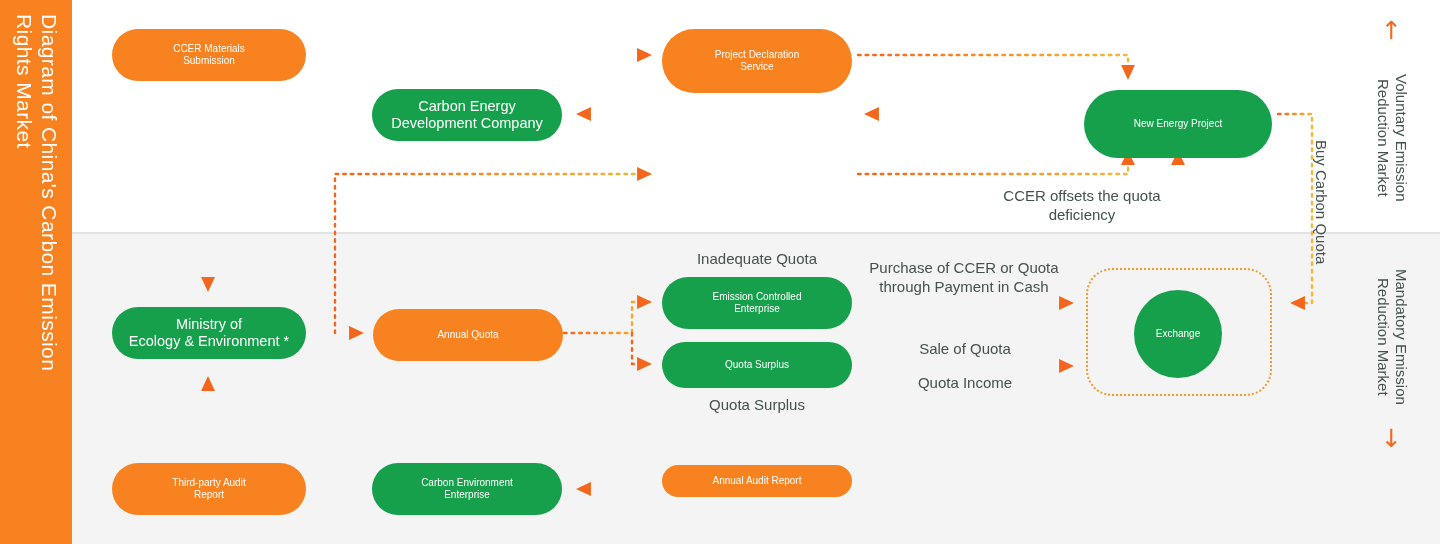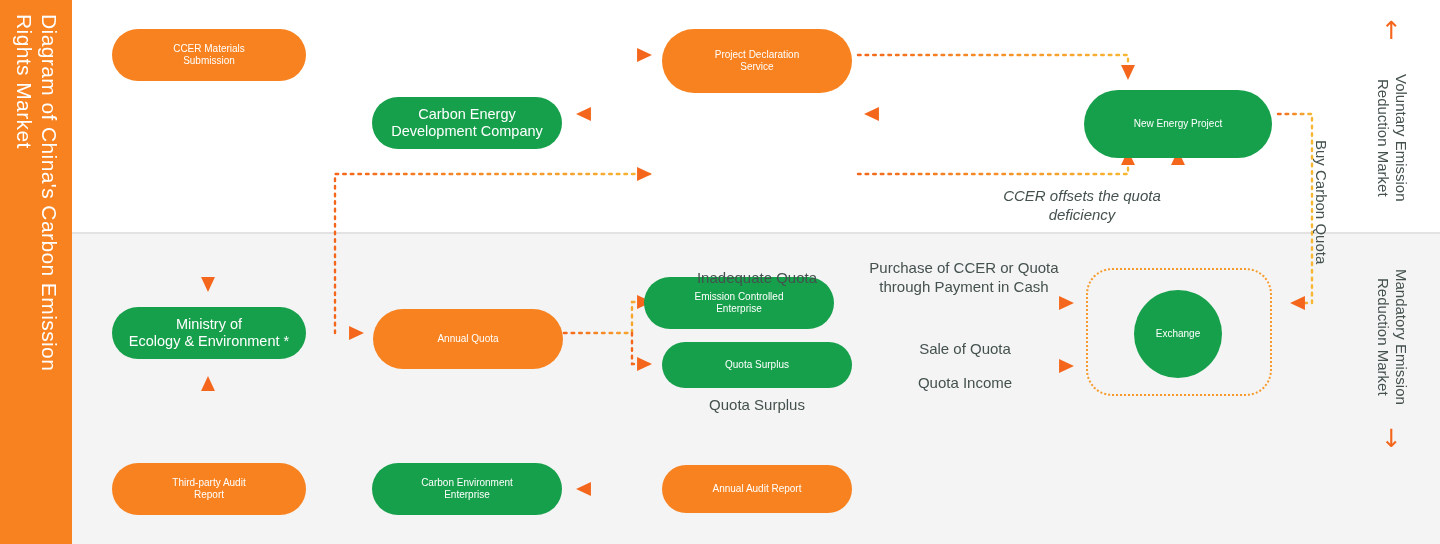--- a/index.html
+++ b/index.html
@@ -131,54 +131,54 @@
   </svg>
 
   <div class="exbox" style="left:1086px;top:268px;width:186px;height:128px;"></div>
 
   <div class="node orange" style="left:112px;top:29px;width:194px;height:52px;">CCER Materials
 Submission</div>
 
   <div class="node orange" style="left:662px;top:29px;width:190px;height:64px;">Project Declaration
 Service</div>
 
-  <div class="node green" style="left:372px;top:89px;width:190px;height:52px;font-size:14.5px;margin-top:8px;">Carbon Energy
+  <div class="node green" style="left:372px;top:89px;width:190px;height:52px;font-size:14.5px;">Carbon Energy
 Development Company</div>
 
 
 
   <div class="node green" style="left:1084px;top:90px;width:188px;height:68px;">New Energy Project</div>
 
   <div class="node green" style="left:112px;top:307px;width:194px;height:52px;font-size:14.5px;">Ministry of
 Ecology &amp; Environment *</div>
 
-  <div class="node orange" style="left:373px;top:309px;width:190px;height:60px;">Annual Quota</div>
+  <div class="node orange" style="left:373px;top:309px;width:190px;height:52px;">Annual Quota</div>
 
-  <div class="node green" style="left:644px;top:277px;width:190px;height:52px;">Emission Controlled
+  <div class="node green" style="left:662px;top:277px;width:190px;height:52px;">Emission Controlled
 Enterprise</div>
 
   <div class="node green" style="left:662px;top:342px;width:190px;height:46px;">Quota Surplus</div>
 
   <div class="node green circle" style="left:1134px;top:290px;width:88px;height:88px;">Exchange</div>
 
   <div class="node orange" style="left:112px;top:463px;width:194px;height:52px;">Third-party Audit
 Report</div>
 
   <div class="node green" style="left:372px;top:463px;width:190px;height:52px;">Carbon Environment
 Enterprise</div>
 
-  <div class="node orange" style="left:662px;top:465px;width:190px;height:48px;">Annual Audit Report</div>
+  <div class="node orange" style="left:662px;top:465px;width:190px;height:32px;">Annual Audit Report</div>
 
-  <div class="tlabel" style="left:968px;top:187px;width:228px;font-style:italic;">CCER offsets the quota
+  <div class="tlabel" style="left:968px;top:187px;width:228px;">CCER offsets the quota
 deficiency</div>
 
 
   <div class="vlabel vrot" style="left:1310px;top:140px;width:20px;height:160px;text-align:left;">Buy Carbon Quota</div>
 
-  <div class="tlabel" style="left:657px;top:250px;width:200px;margin-top:19px;">Inadequate Quota</div>
+  <div class="tlabel" style="left:657px;top:250px;width:200px;">Inadequate Quota</div>
 
   <div class="tlabel" style="left:657px;top:396px;width:200px;">Quota Surplus</div>
 
   <div class="tlabel" style="left:856px;top:259px;width:216px;">Purchase of CCER or Quota
 through Payment in Cash</div>
 
   <div class="tlabel" style="left:880px;top:340px;width:170px;">Sale of Quota</div>
 
   <div class="tlabel" style="left:880px;top:374px;width:170px;">Quota Income</div>
 

